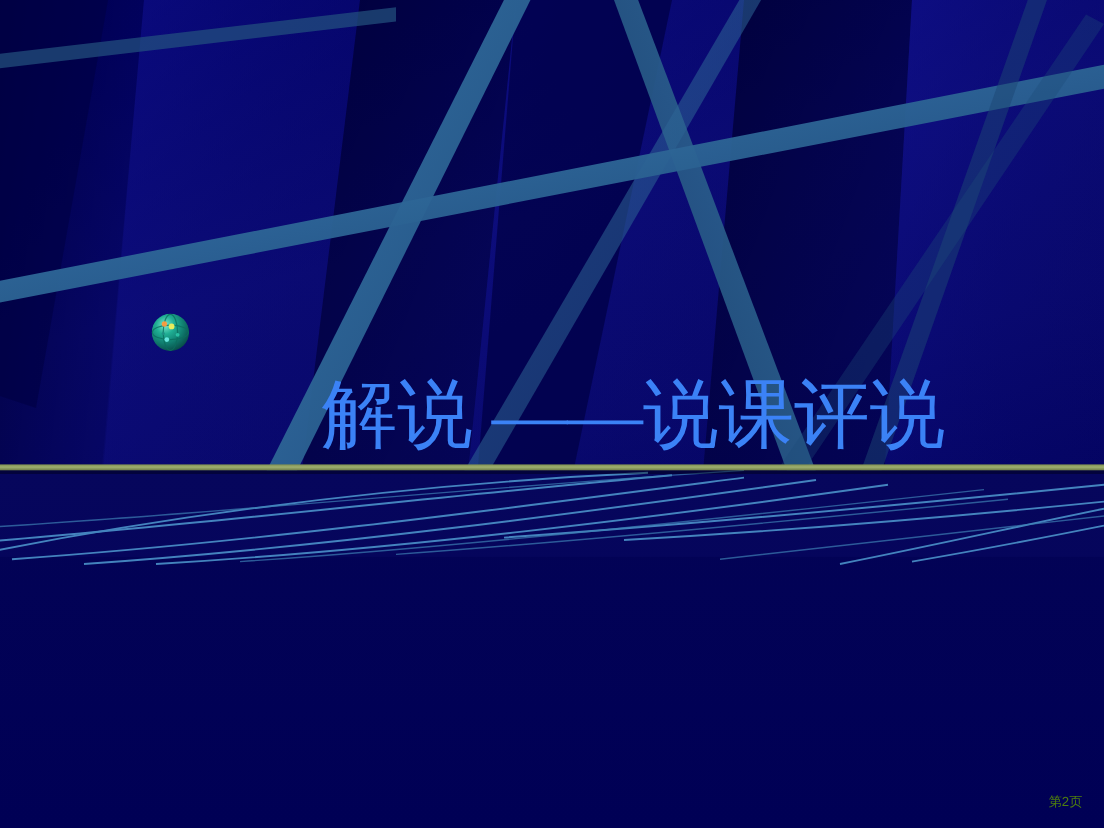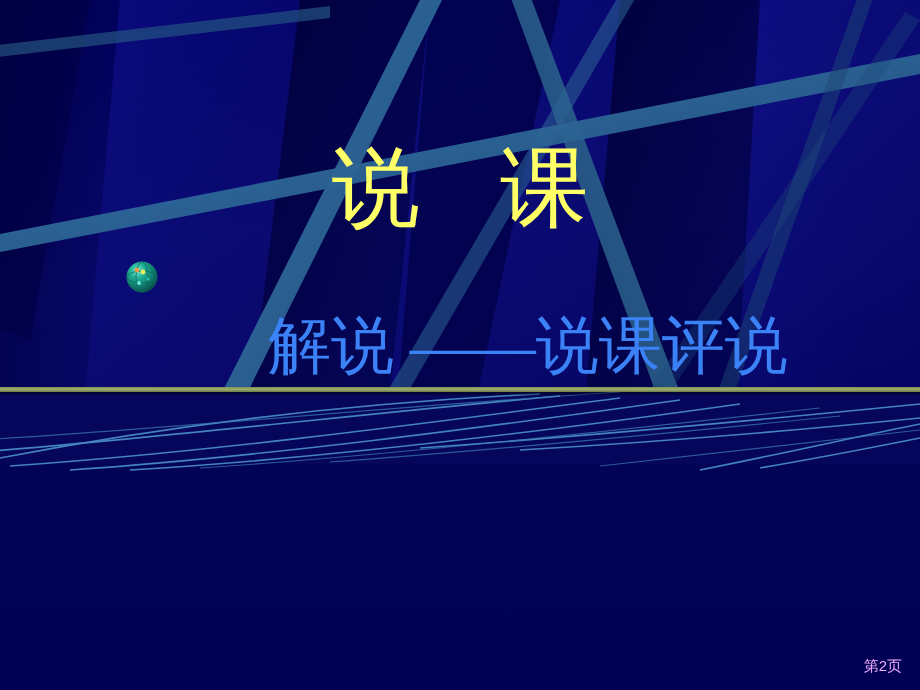--- a/index.html
+++ b/index.html
@@ -81,23 +81,23 @@
     height: 32px;
     border-radius: 50%;
     overflow: hidden;
   }
 
   
   .page-number {
     position: absolute;
     right: 18px;
     bottom: 14px;
-    color: #f0abfc;
+    color: #4d7c0f;
     font-family: "Liberation Sans", sans-serif;
-    font-size: 15px;
+    font-size: 11px;
     letter-spacing: 0px;
     white-space: nowrap;
   }
 </style>
 </head>
 <body>
 
 <div class="slide">
 
   <svg class="bg-svg" viewBox="0 0 920 690" preserveAspectRatio="none">
@@ -198,21 +198,20 @@
         <ellipse cx="16" cy="16" rx="6" ry="15"></ellipse>
       </g>
       <circle cx="11" cy="9" r="2.2" fill="#ff9a3c" opacity="0.95"></circle>
       <circle cx="17" cy="11" r="2.4" fill="#f2f05a" opacity="0.95"></circle>
       <circle cx="13" cy="22" r="2.0" fill="#6ff0ea" opacity="0.9"></circle>
       <circle cx="22" cy="18" r="1.6" fill="#2fd0b0" opacity="0.8"></circle>
       <circle cx="10" cy="17" r="1.4" fill="#1f8f85" opacity="0.9"></circle>
     </svg>
   </div>
 
-  <div class="title">说  课</div>
 
   <div class="subtitle">解说 ——说课评说</div>
 
   <div class="divider"></div>
   <div class="divider-shadow"></div>
 
   <div class="page-number">第2页</div>
 
 </div>
 

